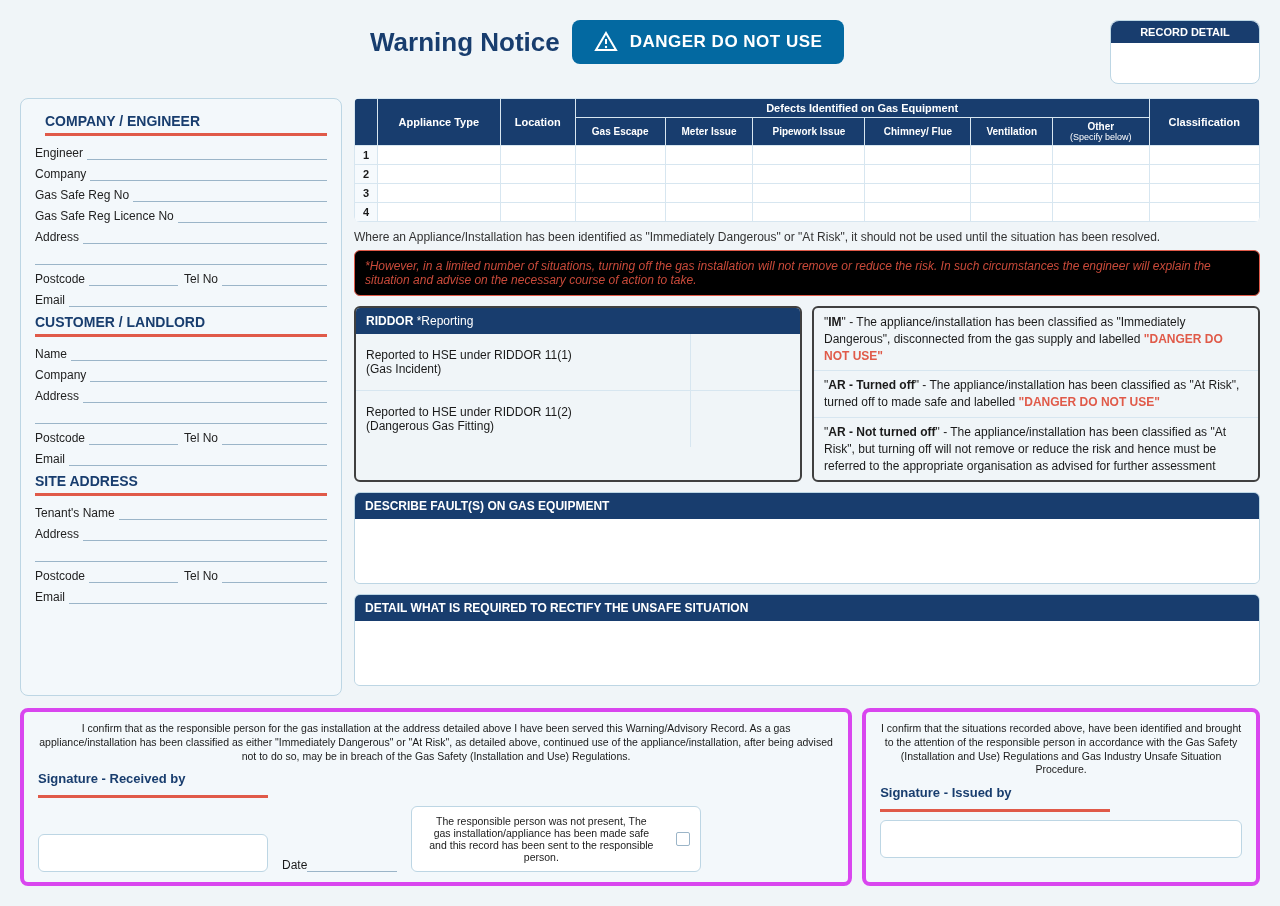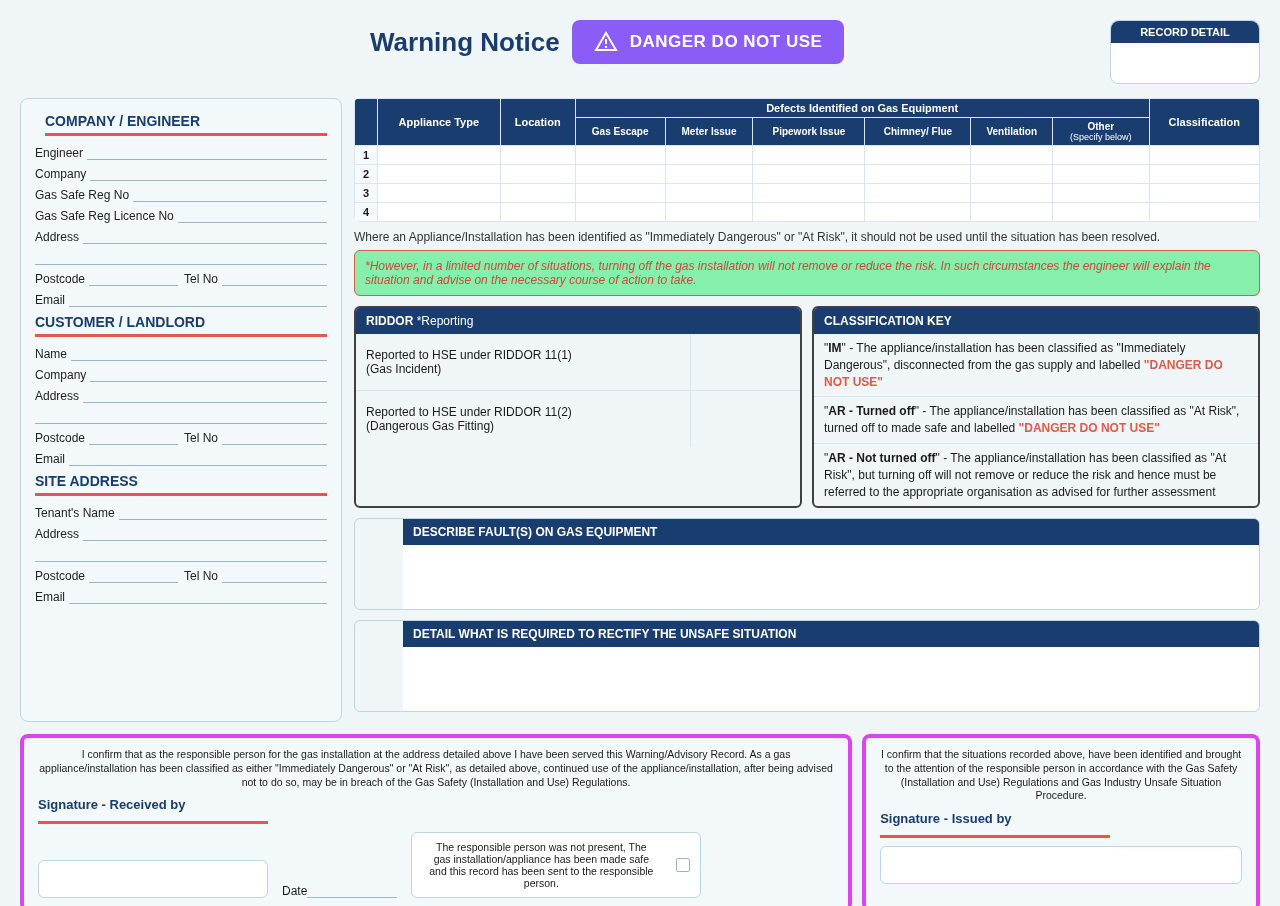--- a/index.html
+++ b/index.html
@@ -1,21 +1,21 @@
 <!DOCTYPE html>
 <html><head>
 <meta charset="utf-8">
 <style>
 * { box-sizing: border-box; margin: 0; padding: 0; }
 body { font-family: Arial, Helvetica, sans-serif; background: #f0f5f8; color: #1a1a1a; font-size: 12px; padding: 20px; }
 .page { max-width: 1260px; margin: 0 auto; }
 .top-row { display: flex; align-items: flex-start; gap: 12px; margin-bottom: 14px; justify-content: space-between; }
 .title-badge { display: flex; align-items: center; gap: 12px; margin-left: 350px;}
 .title-badge h1 { color: #183d6e; font-size: 26px; font-weight: 800; }
-.danger-badge { background: #8b5cf6; color: #fff; padding: 10px 22px; border-radius: 8px; display: flex; align-items: center; gap: 12px; font-weight: 800; font-size: 17px; letter-spacing: 0.5px; }
+.danger-badge { background: #0369a1; color: #fff; padding: 10px 22px; border-radius: 8px; display: flex; align-items: center; gap: 12px; font-weight: 800; font-size: 17px; letter-spacing: 0.5px; }
 .danger-badge svg { width: 24px; height: 24px; }
 .record-box { border: 1px solid #bdd6e4; border-radius: 8px; width: 150px; background: #fff;}
 .record-box .rb-head { background: #183d6e; color: #fff; text-align: center; font-weight: 700; font-size: 11px; padding: 5px; border-radius: 8px 8px 0 0; }
 .record-box .rb-body { height: 40px; }
 
 .main-grid { display: flex; gap: 12px; }
 .left-col { width: 322px; border: 1px solid #bdd6e4; border-radius: 8px; padding: 14px 14px 6px; background: #f3f8fb;}
 .right-col { flex: 1; }
 
 .section-title { color: #183d6e; font-weight: 800; font-size: 14px; border-bottom: 3px solid #e05a49; padding-bottom: 4px; margin-bottom: 10px; margin-top: 6px; }
@@ -29,37 +29,37 @@
 
 .defects-table { width: 100%; border-collapse: separate; border-spacing: 1px; background: #d7e6f0; border-radius: 6px; overflow: hidden;}
 .defects-table th, .defects-table td { background: #fff; padding: 3px 4px; font-size: 11px; text-align: center;}
 .defects-table thead th { background: #183d6e; color: #fff; font-weight: 700; vertical-align: middle;}
 .defects-table thead th.sub { font-size: 10px;}
 .defects-table thead th span.light { font-weight: 400; font-size: 9px; display:block;}
 .defects-table tbody td.rn { font-weight: 700; width: 20px; background: #f6fafd;}
 .defects-table tbody tr { height: 18px;}
 
 .note-text { font-size: 12px; margin: 8px 0 6px; color: #333; }
-.warn-box { border: 1px solid #e05a49; border-radius: 6px; padding: 8px 10px; color: #c94a3a; font-style: italic; font-size: 12px; margin-bottom: 10px; background:#86efac;}
+.warn-box { border: 1px solid #e05a49; border-radius: 6px; padding: 8px 10px; color: #c94a3a; font-style: italic; font-size: 12px; margin-bottom: 10px; background:#000000;}
 
 .two-col { display: flex; gap: 10px; margin-bottom: 10px; }
 .two-col > div { flex: 1; }
 .panel { border: 2px solid #404040; border-radius: 6px; overflow: hidden; }
 .panel-head { background: #183d6e; color: #fff; font-weight: 700; font-size: 12px; padding: 6px 10px;}
 .panel-head span.thin { font-weight: 400;}
 .riddor-row { display: flex; border-bottom: 1px solid #d7e6f0;}
 .riddor-row:last-child { border-bottom: none;}
 .riddor-row .rr-text { flex: 1; padding: 14px 10px; font-size: 12px;}
 .riddor-row .rr-box { width: 110px; border-left: 1px solid #d7e6f0;}
 .class-item { border-bottom: 1px solid #d7e6f0; padding: 6px 10px; font-size: 12px; line-height: 1.4;}
 .class-item:last-child { border-bottom: none;}
 .class-item .b { font-weight: 700;}
 .class-item .red { color: #e05a49; font-weight: 700;}
 
-.big-box { border: 1px solid #bdd6e4; border-radius: 6px; margin-bottom: 10px; overflow:hidden;padding-left:48px;}
+.big-box { border: 1px solid #bdd6e4; border-radius: 6px; margin-bottom: 10px; overflow:hidden;}
 .big-box .panel-head { }
 .big-box .bb-body { height: 64px; background:#fff;}
 
 
 .bottom-row { display: flex; gap: 10px; margin-top: 12px;}
 .sig-panel { border: 4px solid #d946ef; border-radius: 8px; padding: 10px 14px; background:#f3f8fb;}
 .sig-panel.left { flex: 2.2;}
 .sig-panel.right { flex: 1;}
 .sig-panel .disclaim { font-size: 10.5px; text-align: center; margin-bottom: 8px; line-height: 1.3;}
 .sig-title { color: #183d6e; font-weight: 800; font-size: 13px; border-bottom: 3px solid #e05a49; padding-bottom: 9px; margin-bottom: 8px; display: inline-block; min-width: 230px;}
@@ -292,21 +292,20 @@
           <div class="riddor-row">
             <div class="rr-text"><span>Reported to HSE under RIDDOR 11(1)</span><br><span>(Gas Incident)</span></div>
             <div class="rr-box"></div>
           </div>
           <div class="riddor-row">
             <div class="rr-text"><span>Reported to HSE under RIDDOR 11(2)</span><br><span>(Dangerous Gas Fitting)</span></div>
             <div class="rr-box"></div>
           </div>
         </div>
         <div class="panel">
-          <div class="panel-head">CLASSIFICATION KEY</div>
           <div class="class-item">"<span class="b">IM</span><span>" - The appliance/installation has been classified as "Immediately Dangerous", disconnected from the gas supply and labelled </span><span class="red">"DANGER DO NOT USE"</span></div>
           <div class="class-item">"<span class="b">AR - Turned off</span><span>" - The appliance/installation has been classified as "At Risk", turned off to made safe and labelled  </span><span class="red">"DANGER DO NOT USE"</span></div>
           <div class="class-item">"<span class="b">AR - Not turned off</span><span>" - The appliance/installation has been classified as "At Risk", but turning off will not remove or reduce the risk and hence must be referred to the appropriate organisation as advised for further assessment</span></div>
         </div>
       </div>
 
       <div class="big-box">
         <div class="panel-head">DESCRIBE FAULT(S) ON GAS EQUIPMENT</div>
         <div class="bb-body"></div>
       </div>

